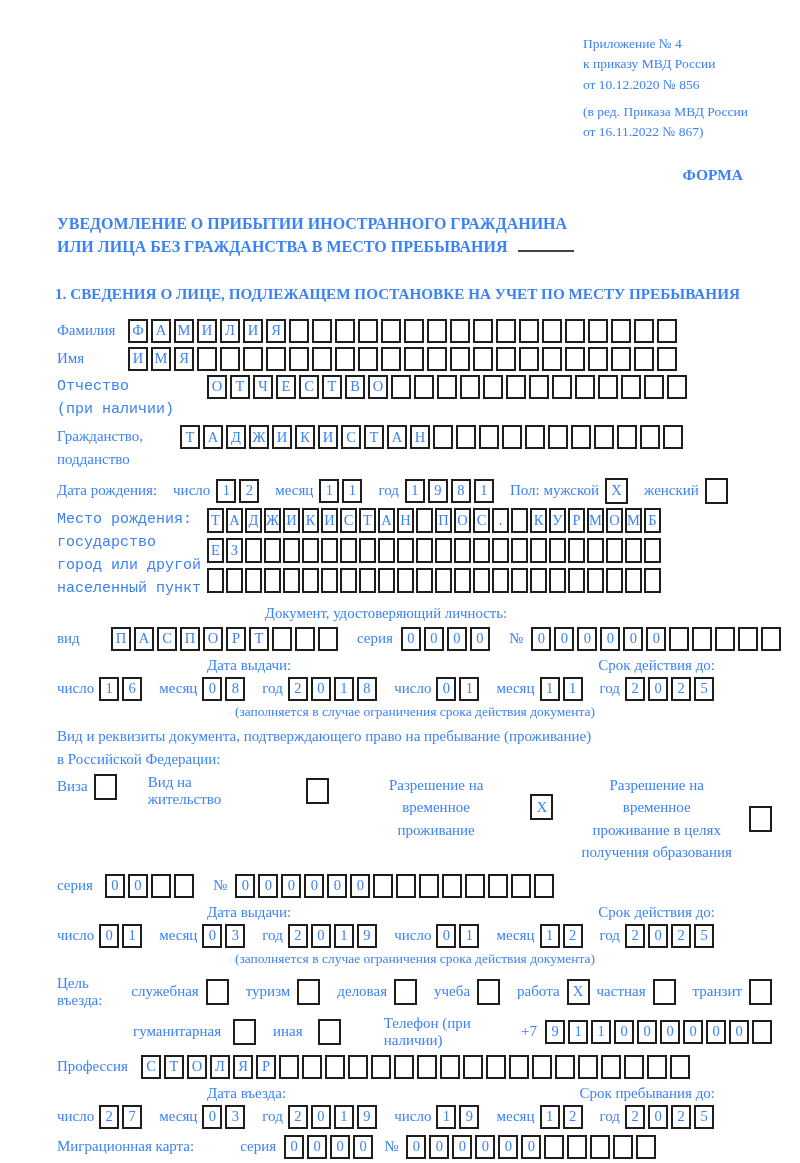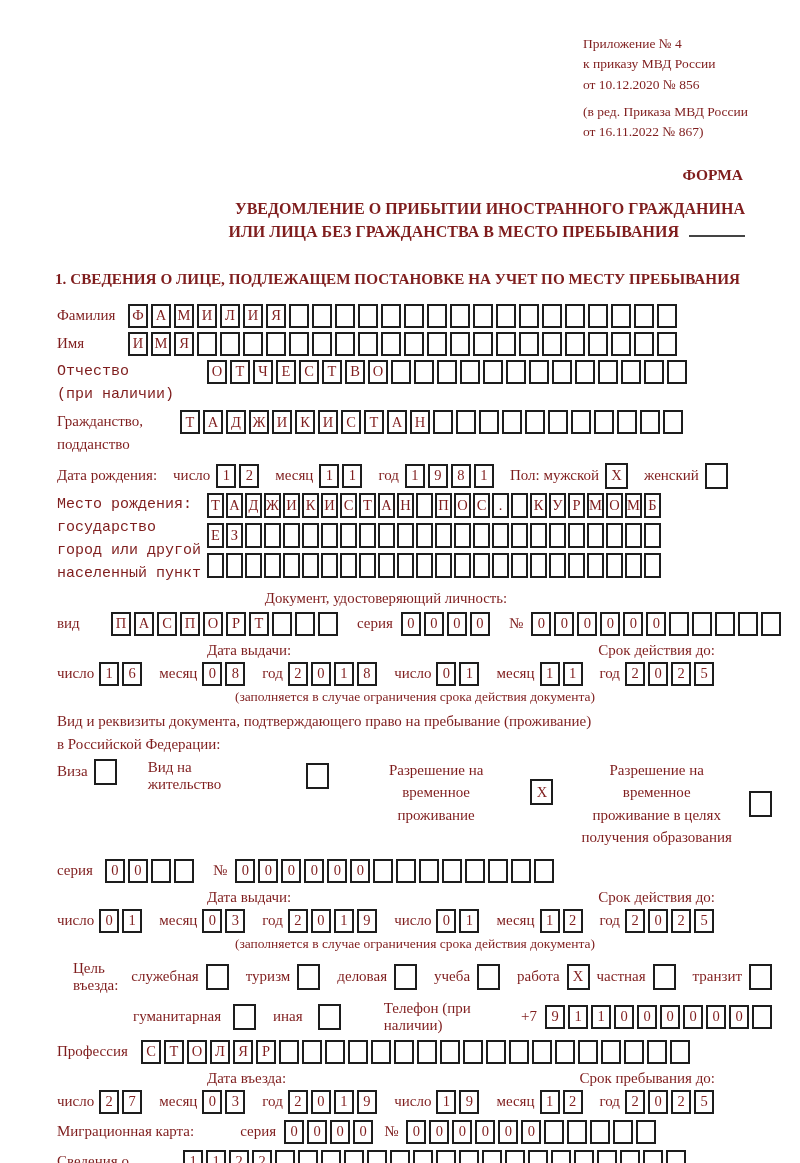--- a/index.html
+++ b/index.html
@@ -1,25 +1,25 @@
 <!DOCTYPE html>
 <html><head>
 <meta charset="utf-8">
 <style>
   * { box-sizing: border-box; margin: 0; padding: 0; }
   html,body { background:#e8e8e8; }
   .page {
     width: 800px; height: 1163px; margin: 0 auto; background: #ffffff;
-    font-family: "Liberation Serif", "DejaVu Serif", serif; color: #7f1d1d;
+    font-family: "Liberation Serif", "DejaVu Serif", serif; color: #3b82f6;
     font-size: 15px; padding: 34px 25px 16px 57px; position: relative; overflow: hidden;
   }
   .topright { margin-left: auto; width: 192px; font-size: 13.5px; line-height: 1.5; }
   .topright .gap { margin-top: 7px; }
   .forma { text-align: right; font-weight: bold; margin: 24px 32px 0 0; font-size: 15.5px; }
-  .title { text-align: right; font-weight: bold; font-size: 16px; line-height: 1.45; margin: 13px 30px 0 0; }
+  .title { text-align: left; font-weight: bold; font-size: 16px; line-height: 1.45; margin: 28px 30px 0 0; }
   .blank { display: inline-block; width: 56px; border-bottom: 2px solid #444; margin-left: 10px; height: 0.9em; }
   .sec { font-weight: bold; font-size: 15.2px; margin: 26px 0 16px -2px; white-space: nowrap; }
 
   .row { display: flex; align-items: center; margin-bottom: 4px; }
   .row.top { align-items: flex-start; }
   .lbl { flex: none; line-height: 1.55; }
   .w71 { width: 71px; } .w121 { width: 123px; } .w148 { width: 150px; font-family: Liberation Mono, monospace; }
   .w83 { width: 84px; } .w124 { width: 126px; } .w55 { width: 54px; }
 
   .cells { display: inline-flex; flex-wrap: nowrap; }
@@ -46,21 +46,21 @@
   .dgroup.rt { margin-left: auto; margin-right: 58px; }
   .dgroup .dlbl { margin: 0 5px 0 0; }
   .dgroup .sp { margin-left: 14px; }
   .note { text-align: center; font-size: 13.5px; margin: 2px 2px 8px 0; }
 
   .permits { display: flex; align-items: flex-start; margin: 6px 0 10px 0; }
   .permits .item { display: inline-flex; align-items: center; }
   .permits .ctr { text-align: center; line-height: 1.5; }
   .permits .cb { margin-left: 10px; margin-top: 0px; }
 
-  .purpose { display: flex; align-items: center; margin-bottom: 6px; flex-wrap: nowrap; margin-left: 16px; }
+  .purpose { display: flex; align-items: center; margin-bottom: 6px; flex-wrap: nowrap; }
   .purpose .plbl { margin: 0 7px 0 14px; }
   .purpose .plbl.first { margin-left: 10px; }
   .indent2 { margin-left: 76px; }
   .phone-lbl { margin: 0 10px 0 40px; }
   .pfx { margin-right: 8px; }
   .mt6 { margin-top: 6px; } .mt10 { margin-top: 10px; } .mt2 { margin-top: 2px; }
   .nw { white-space: nowrap; }
 </style>
 </head>
 <body>

